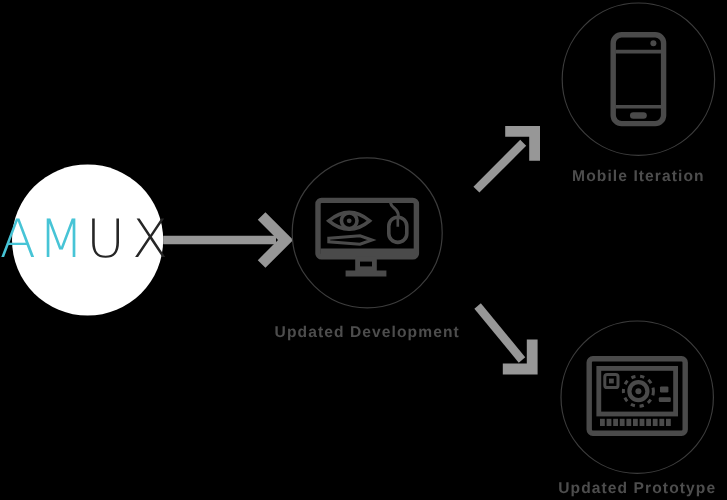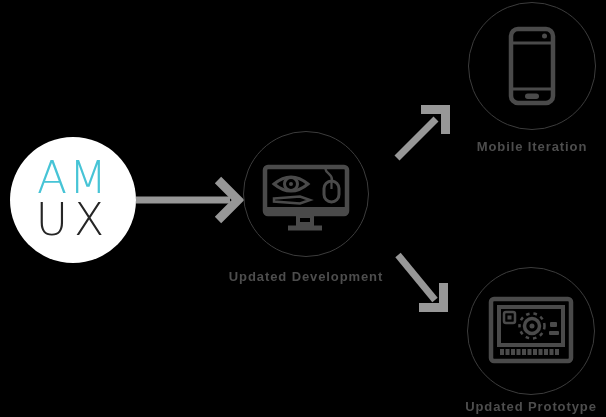--- a/index.html
+++ b/index.html
@@ -16,21 +16,21 @@
   svg.arrows {
     position: absolute; left: 0; top: 0;
     width: 606px; height: 417px;
   }
   
   .logo {
     position: absolute; left: 10px; top: 137px;
     width: 126px; height: 126px;
     background: #ffffff;
     border-radius: 50%;
-    display: flex; flex-direction: column;
+    display: flex; flex-direction: row;
     align-items: center; justify-content: center;
     text-align: center;
   }
   .logo .line1 {
     font-family: "DejaVu Sans", "Liberation Sans", sans-serif;
     font-weight: 200;
     font-size: 44px; line-height: 0.92;
     letter-spacing: 2px;
     color: #47c4d6;
   }

